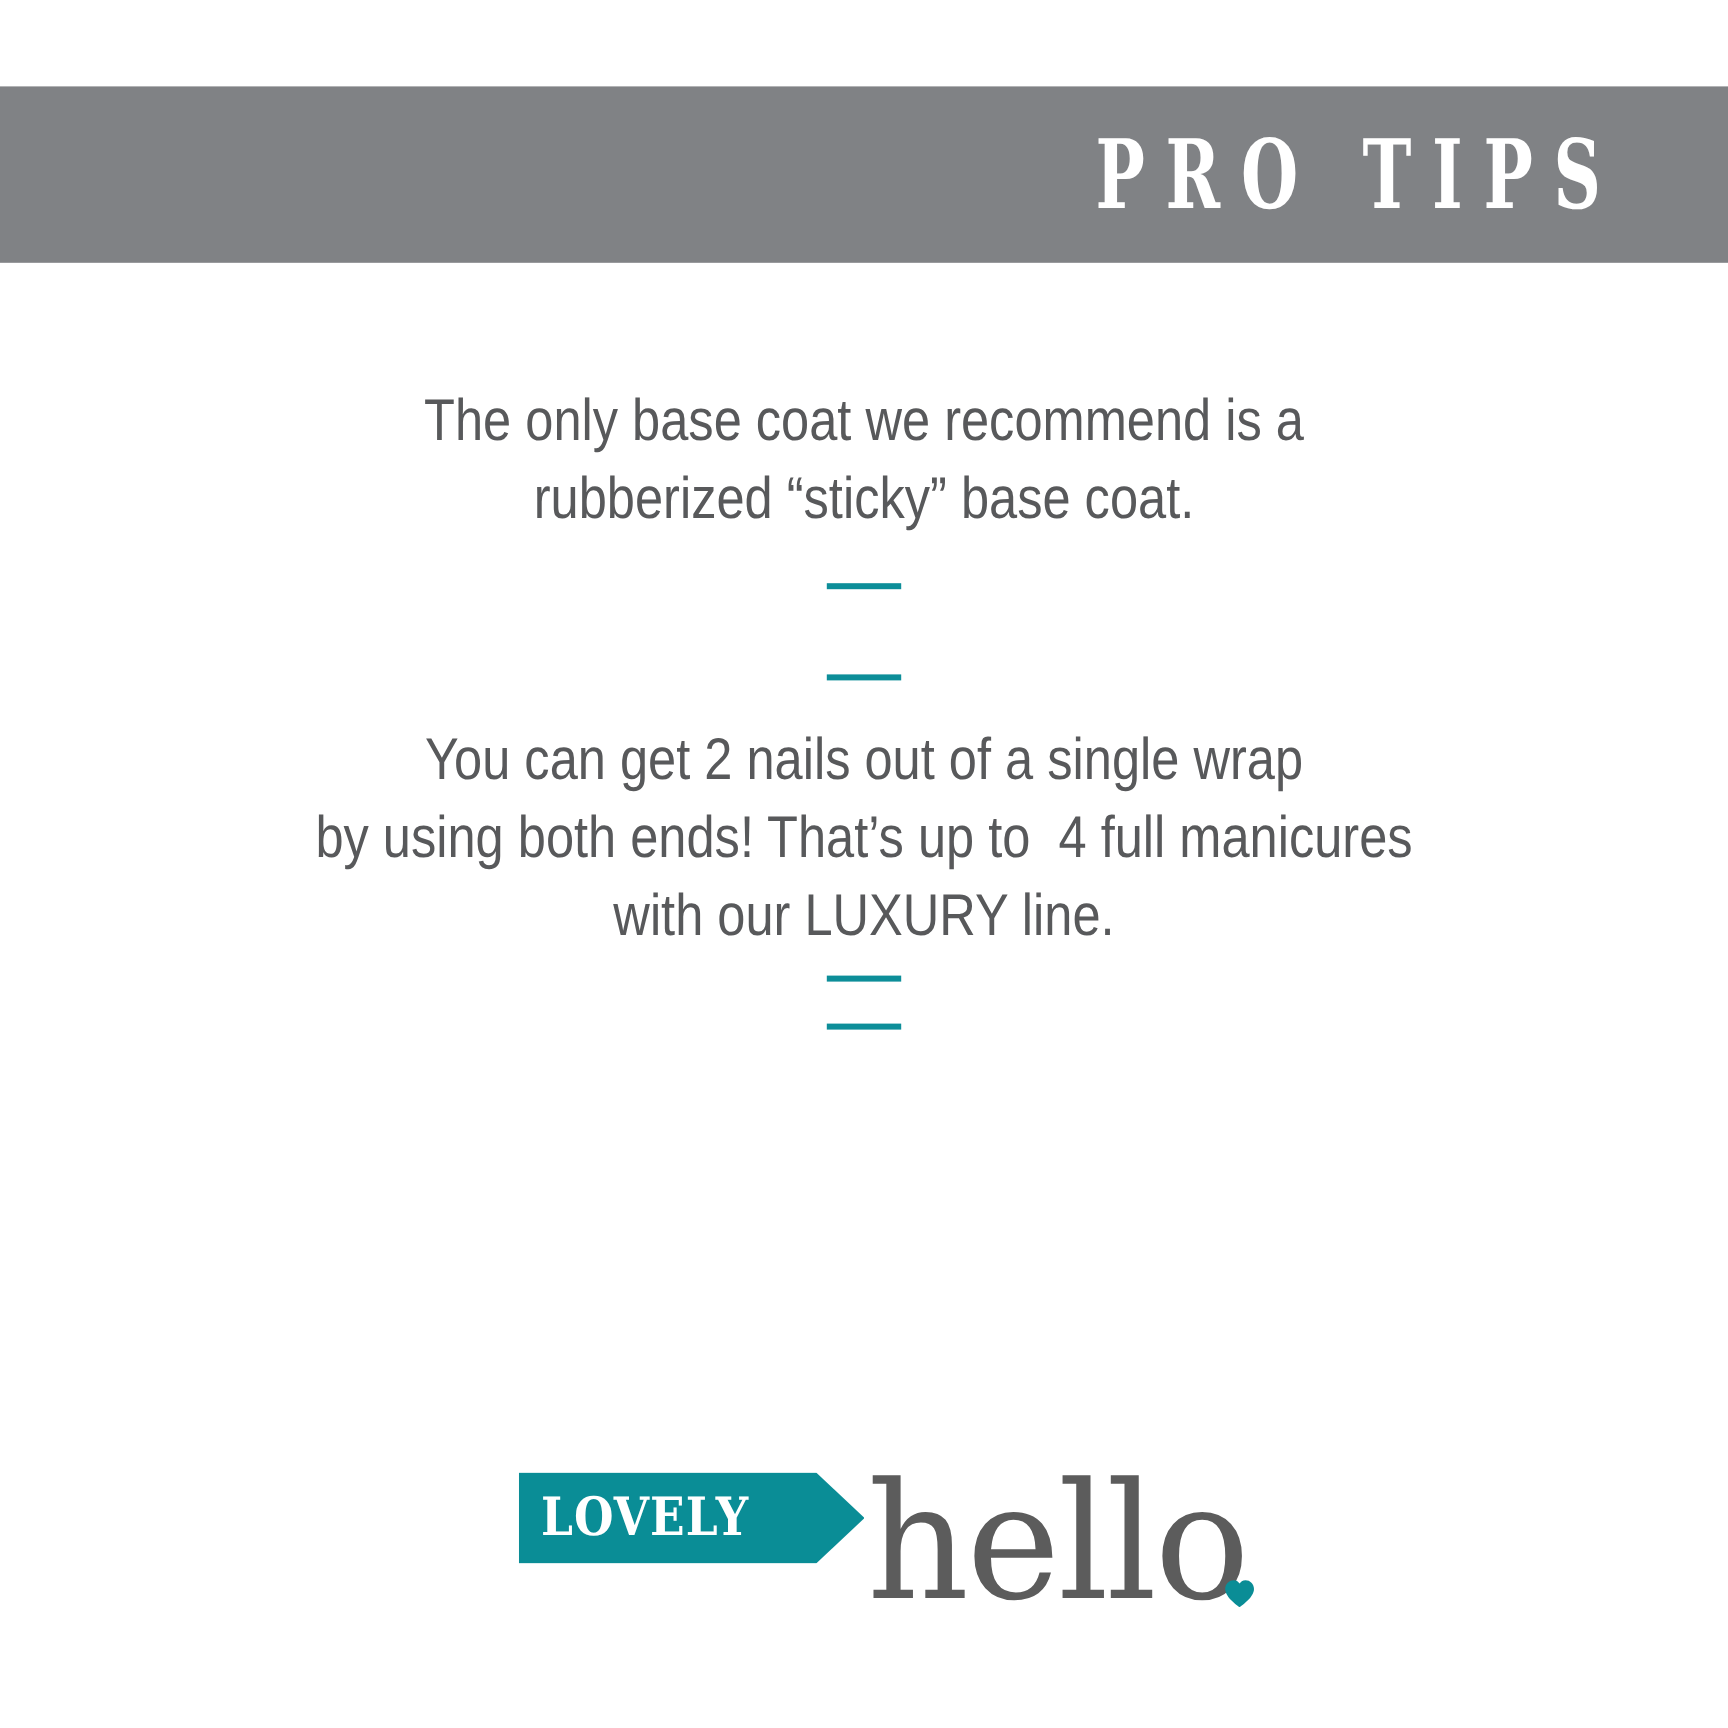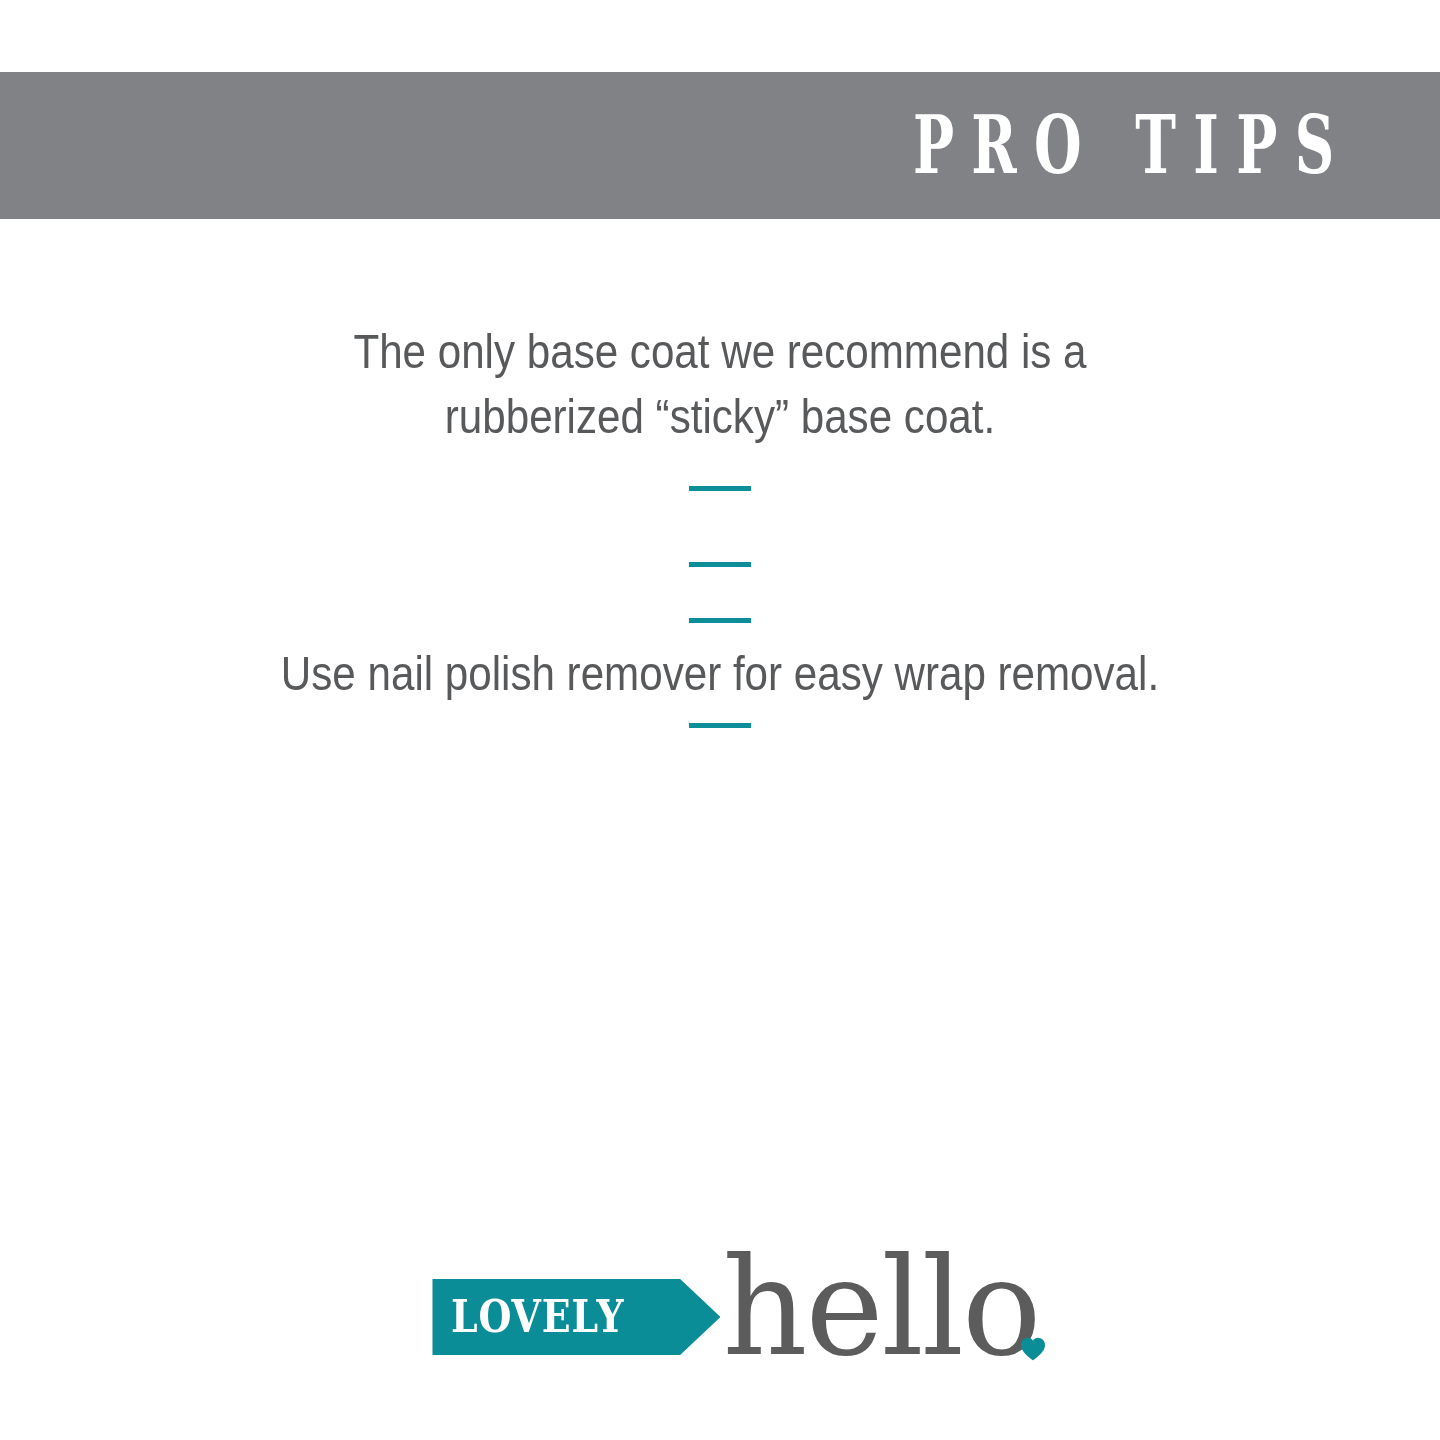--- a/index.html
+++ b/index.html
@@ -100,21 +100,21 @@
     top: 1222px;
     width: 1440px;
     height: 160px;
     display: flex;
     align-items: center;
     justify-content: center;
   }
   .logo-inner {
     position: relative;
     display: flex;
-    align-items: flex-end;
+    align-items: flex-start;
     height: 150px;
     padding-left: 32px;
   }
 
   .lovely-badge {
     position: relative;
     width: 288px;
     height: 76px;
     margin-bottom: 22px;
     display: flex;
@@ -190,30 +190,32 @@
     </div>
     <div class="sp-b"></div>
 
 
     <div class="sp-c"></div>
     <div class="divider-wrap">
       <div class="divider"></div>
     </div>
     <div class="sp-d"></div>
 
+    <div class="tip-block">
+      <div class="tip-line">You can get 2 nails out of a single wrap</div>
+      <div class="tip-line">by using both ends! That’s up to  4 full manicures</div>
+      <div class="tip-line">with our LUXURY line.</div>
+    </div>
 
     <div class="sp-e"></div>
     <div class="divider-wrap">
       <div class="divider"></div>
     </div>
     <div class="sp-f"></div>
 
-    <div class="tip-block">
-      <div class="tip-line">Use nail polish remover for easy wrap removal.</div>
-    </div>
 
     <div class="sp-g"></div>
     <div class="divider-wrap">
       <div class="divider"></div>
     </div>
     <div class="sp-h"></div>
 
 
   </div>
 

